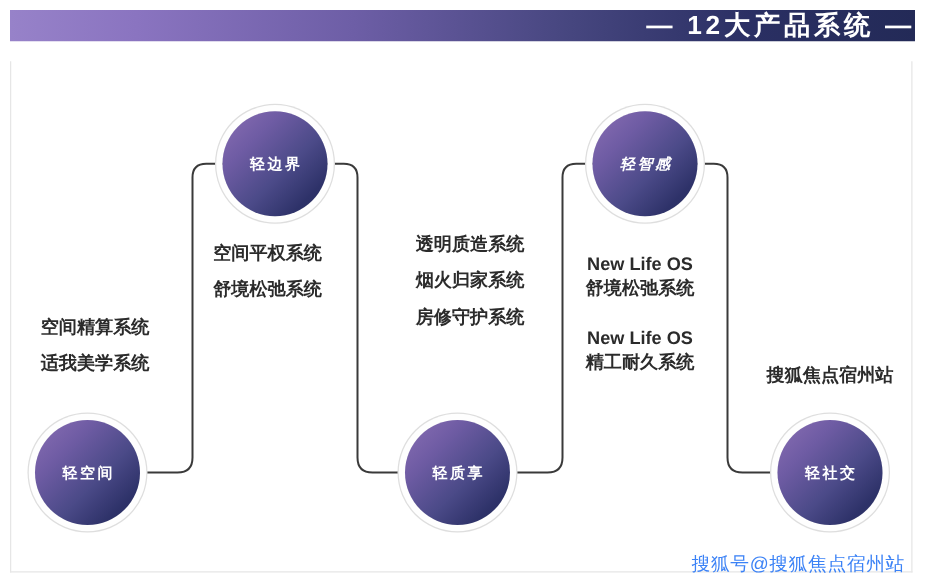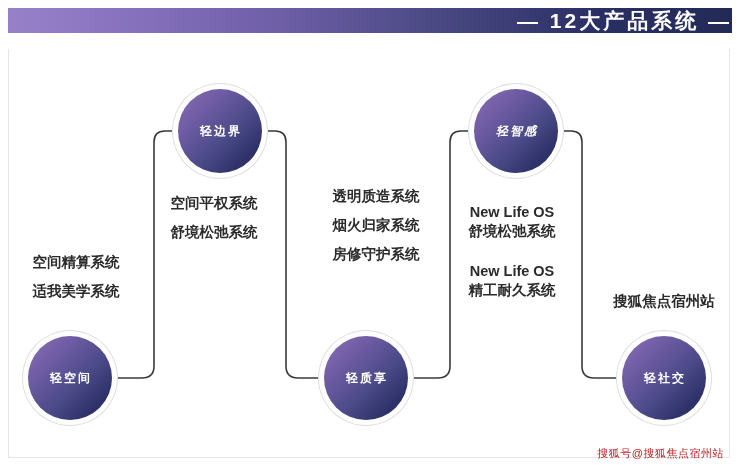--- a/index.html
+++ b/index.html
@@ -101,22 +101,22 @@
   .item + .item { margin-top: 13px; }
   .item.two-line { line-height: 1.28; }
   .item.two-line + .item.two-line { margin-top: 22px; }
   .item .ln { display: block; }
 
   
   #watermark {
     position: absolute;
     right: 16px;
     bottom: 6px;
-    font-size: 11px;
-    color: #b91c1c;
+    font-size: 15px;
+    color: #3b82f6;
     letter-spacing: 0.5px;
     white-space: nowrap;
     z-index: 8;
   }
 </style>
 </head>
 <body>
 
 <div id="canvas">
 

